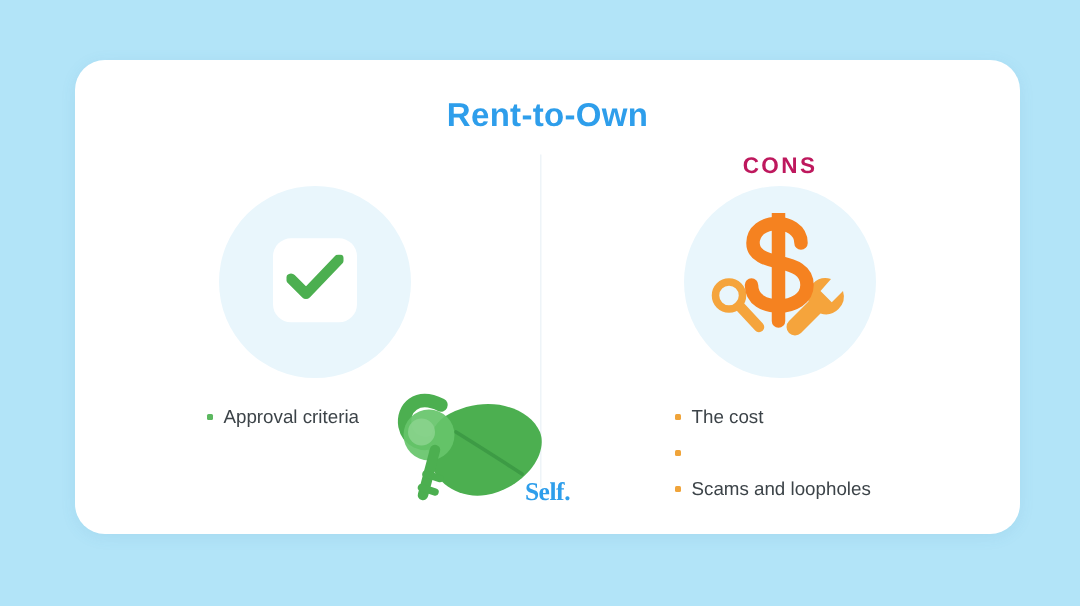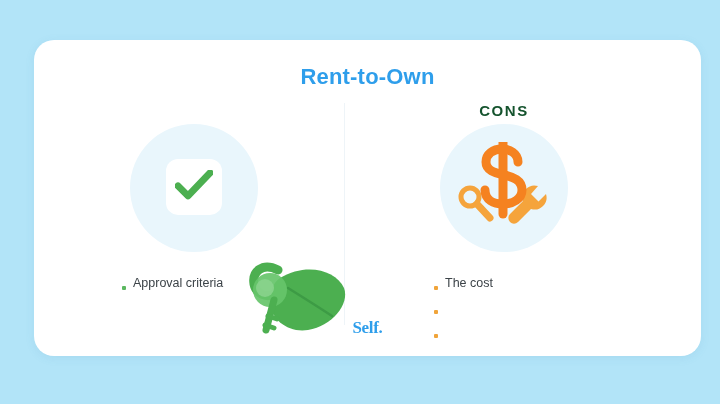--- a/index.html
+++ b/index.html
@@ -18,29 +18,28 @@
   .stage {
     position: relative;
     width: 720px;
     height: 404px;
     background: #b2e4f8;
   }
 
   
   .card {
     position: absolute;
-    left: 34px;
+    left: 50px;
     top: 40px;
     width: 630px;
     height: 316px;
     background: #ffffff;
     border-radius: 20px;
     box-shadow: 0 2px 10px rgba(70,140,180,0.10);
     overflow: hidden;
-    padding-left: 37px;
   }
 
   .title {
     position: absolute;
     top: 24px;
     left: 0;
     width: 100%;
     text-align: center;
     font-size: 22px;
     font-weight: bold;
@@ -72,21 +71,21 @@
     position: absolute;
     top: 0;
     left: 0;
     width: 100%;
     text-align: center;
     font-size: 15px;
     font-weight: bold;
     letter-spacing: 1.6px;
   }
   .heading-pros { color: #a21caf; margin-top: 48px; }
-  .heading-cons { color: #14532d; }
+  .heading-cons { color: #be185d; }
 
   
   .icon-circle {
     position: absolute;
     top: 22px;
     left: 50%;
     transform: translateX(-50%);
     width: 128px;
     height: 128px;
     border-radius: 50%;
@@ -130,21 +129,21 @@
   .bullets {
     position: absolute;
     top: 164px;
     width: 100%;
   }
   .bullets-pros { padding-left: 78px; }
   .bullets-cons { padding-left: 80px; }
 
   .bullet-row {
     display: flex;
-    align-items: flex-end;
+    align-items: center;
     height: 24px;
     font-size: 12.5px;
     color: #3c4348;
     white-space: nowrap;
   }
   .dot {
     width: 4px;
     height: 4px;
     border-radius: 1px;
     margin-right: 7px;
@@ -231,20 +230,21 @@
       <div class="bullets bullets-cons">
         <div class="bullet-row">
           <span class="dot dot-cons"></span>
           <span>The cost</span>
         </div>
         <div class="bullet-row">
           <span class="dot dot-cons"></span>
         </div>
         <div class="bullet-row">
           <span class="dot dot-cons"></span>
+          <span>Scams and loopholes</span>
         </div>
       </div>
     </div>
 
     <span class="leaf-key">
       <svg width="126" height="126" viewBox="0 0 126 126">
 
         <path d="M48 52 C74 36 104 44 112 62 C118 78 100 100 76 104
                  C56 107 40 94 38 78 C37 66 41 57 48 52 Z" fill="#4caf50"></path>
 

